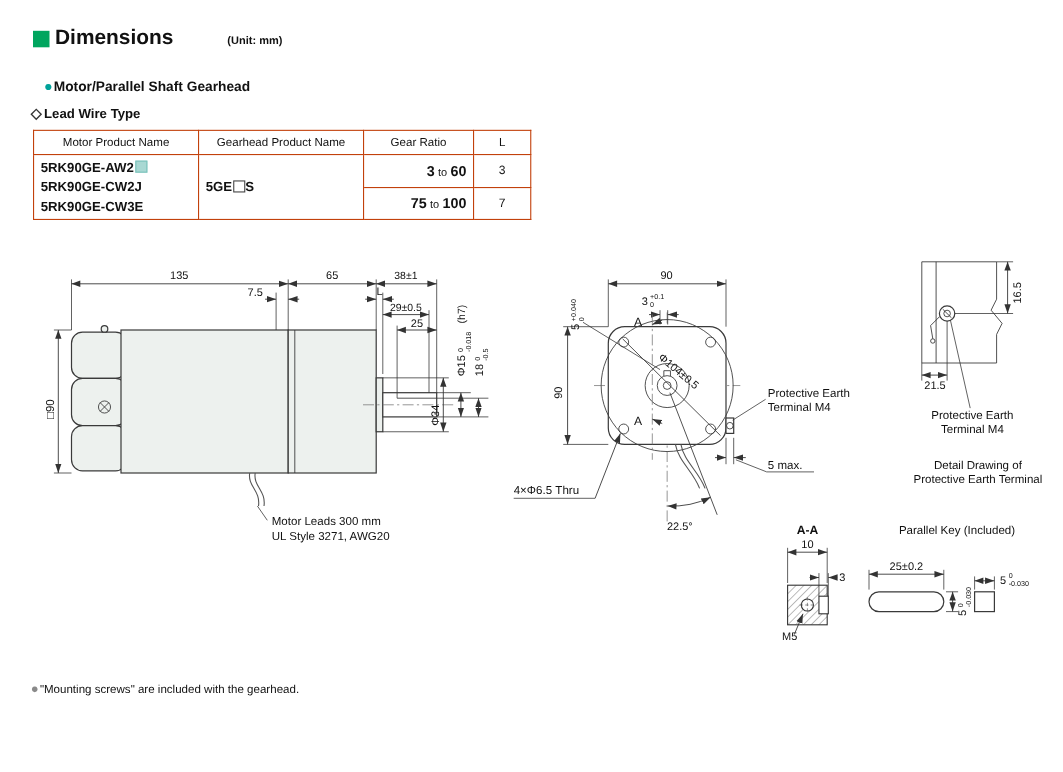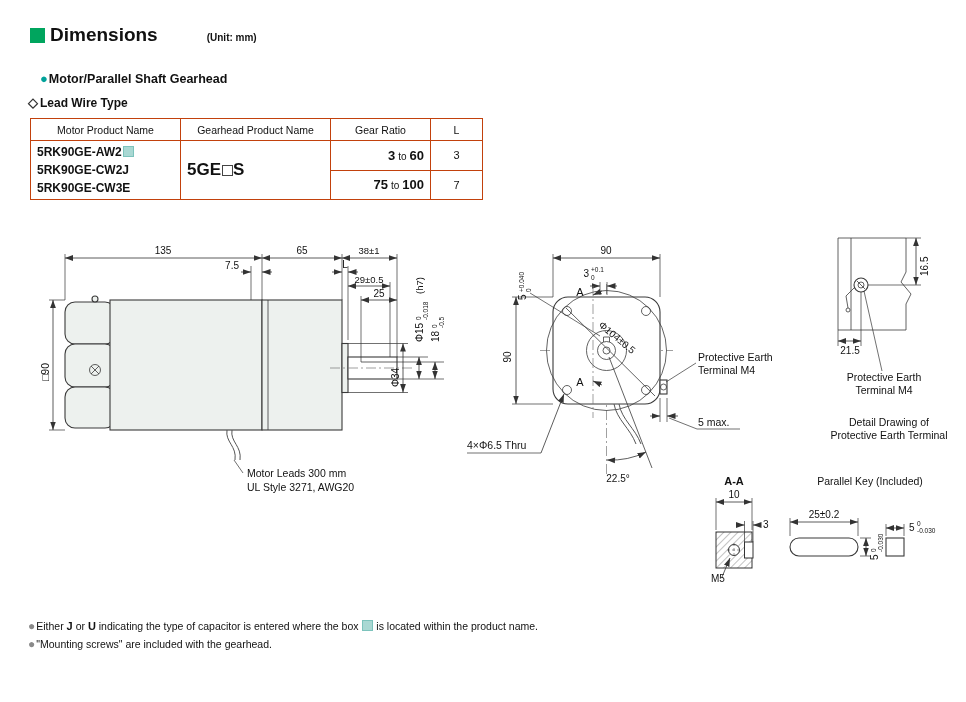--- a/index.html
+++ b/index.html
@@ -14,21 +14,21 @@
   .sub1{top:71px;left:40px;font-size:12.5px;font-weight:bold;}
   .sub2{top:95px;left:28px;font-size:12px;font-weight:bold;text-align:right;}
   .bullet{color:#00a29a;font-size:13px;margin-right:1px;}
   .diamond{color:#333;font-size:13px;margin-right:2px;}
 
   
   table.spec{top:118px;left:30px;position:absolute;border-collapse:collapse;font-size:10.5px;}
   table.spec th,table.spec td{border:1px solid #c2410c;padding:2px 6px;}
   table.spec th{font-weight:normal;text-align:center;height:17px;}
   td.names{font-weight:bold;font-size:12px;line-height:1.5;padding-left:8px;}
-  td.gh{font-weight:bold;font-size:17px;padding-left:10px;}
+  td.gh{font-weight:bold;font-size:12px;padding-left:10px;}
   td.ratio{text-align:right;font-size:13px;font-weight:bold;margin-top:14px;}
   td.ratio .to{font-size:10px;font-weight:normal;padding:0 3px;}
   td.lval{text-align:center;font-size:11px;}
   .bx{display:inline-block;width:9px;height:9px;vertical-align:-1px;margin-left:1px;}
   .bx-teal{background:#a9d8d3;border:1px solid #7cc3bc;}
   .bx-open{border:1px solid #444;background:#fff;}
 
   
   .notes{top:618px;left:28px;width:910px;font-size:10.5px;line-height:17.5px;}
   .notes .nb{color:#8a8a8a;font-size:12px;margin-right:1px;}
@@ -350,18 +350,15 @@
     <line class="ext" x1="904" y1="306" x2="904" y2="294"></line>
     <line class="diml" x1="886" y1="298" x2="904" y2="298" marker-start="url(#mS)" marker-end="url(#mE)"></line>
     <text class="t10" x="909" y="301">5</text>
     <text class="t65" x="917" y="295.5">0</text>
     <text class="t65" x="917" y="303">-0.030</text>
   </g>
 </svg>
 
 <div class="abs notes">
   <div>
-    <span class="nb">●</span><span>Either </span><b>J</b><span> or </span><b>U</b><span> indicating the type of capacitor is entered where the box </span><span class="bx bx-teal"></span><span> is located within the product name.</span>
-  </div>
-  <div>
     <span class="nb">●</span><span>"Mounting screws" are included with the gearhead.</span>
   </div>
 </div>
 
 </body></html>

